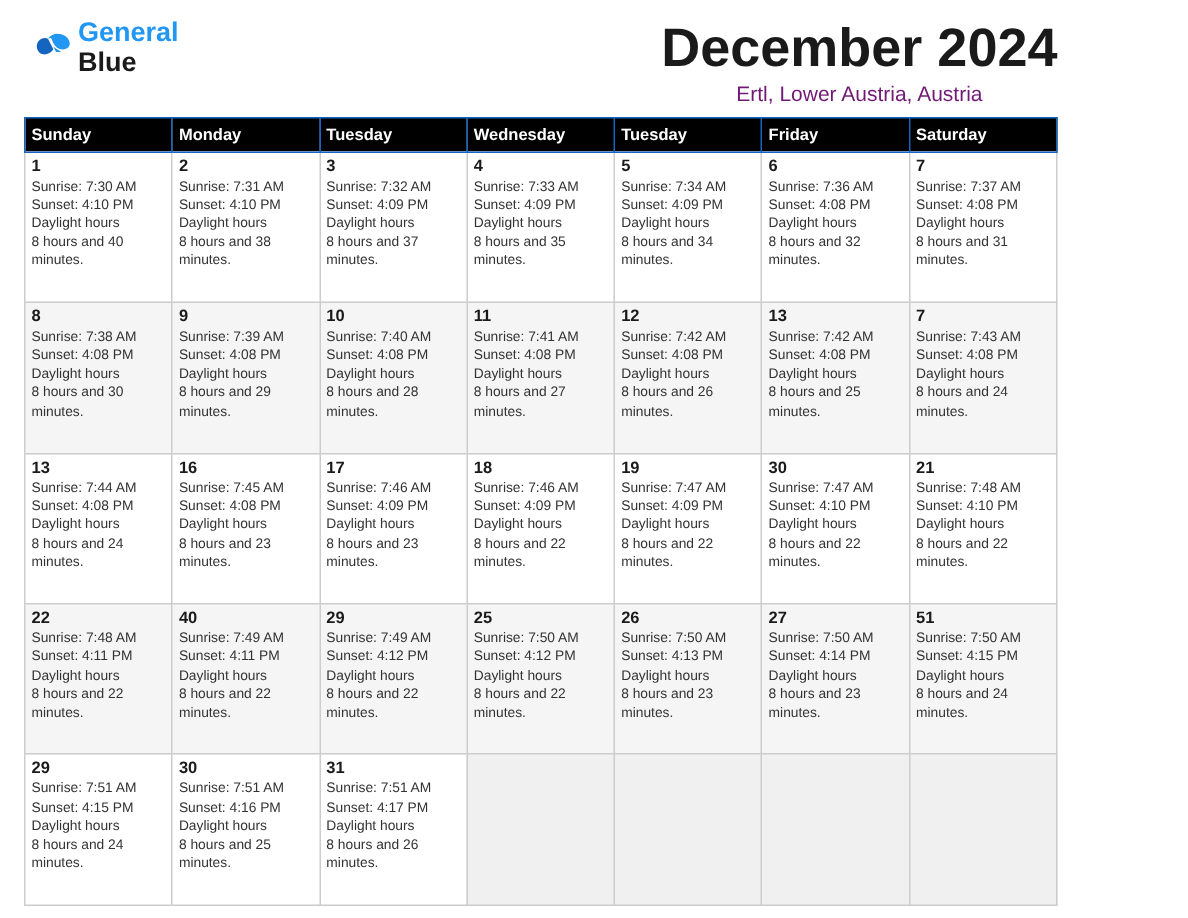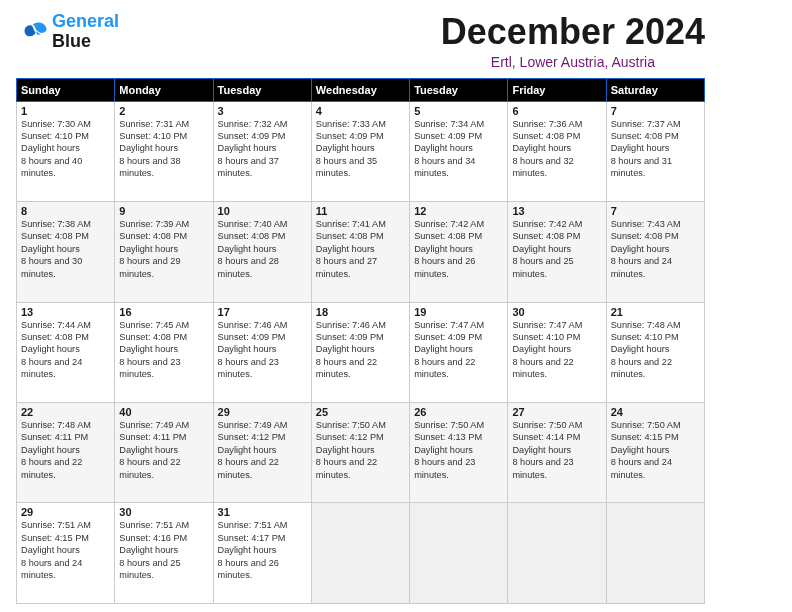--- a/index.html
+++ b/index.html
@@ -377,21 +377,21 @@
           <td>
             <span class="day-num">27</span>
           <div class="day-info">
             Sunrise: 7:50 AM<br>
             Sunset: 4:14 PM<br>
             Daylight hours<br>
             8 hours and 23 minutes.
           </div>
           </td>
           <td>
-            <span class="day-num">24</span>
+            <span class="day-num">51</span>
           <div class="day-info">
             Sunrise: 7:50 AM<br>
             Sunset: 4:15 PM<br>
             Daylight hours<br>
             8 hours and 24 minutes.
           </div>
           </td>
         </tr>
         <tr>
           <td>

